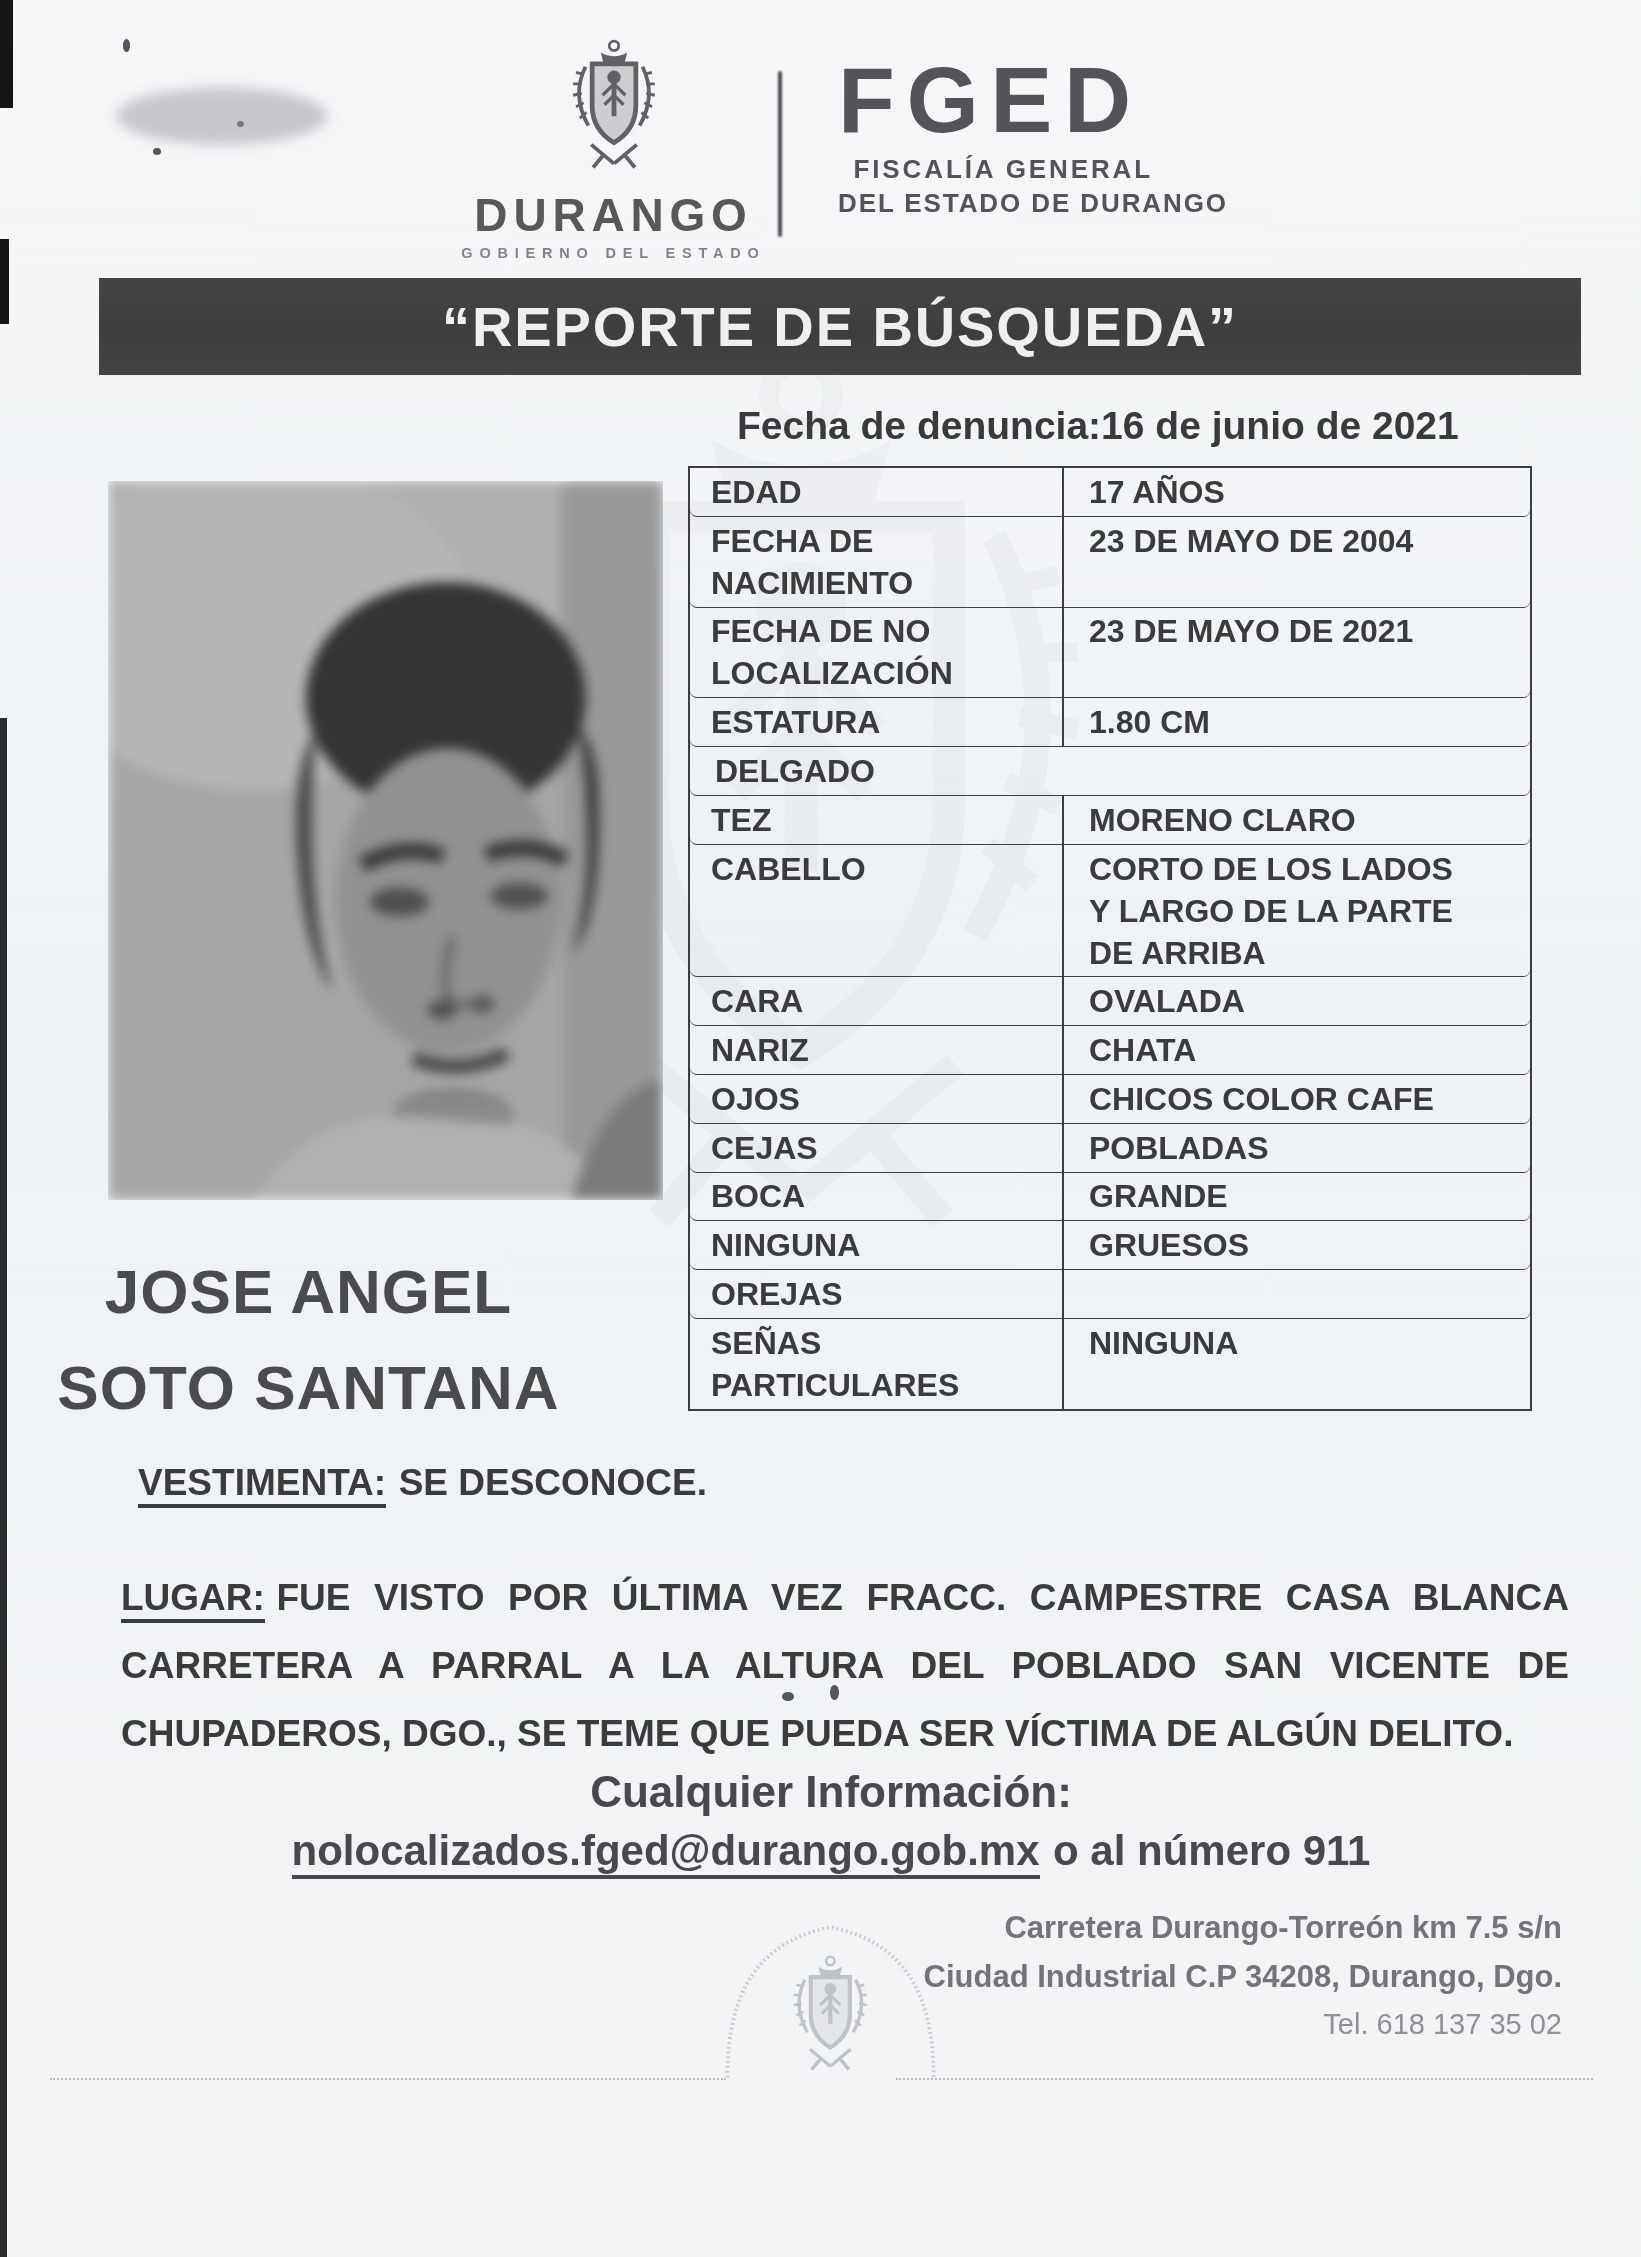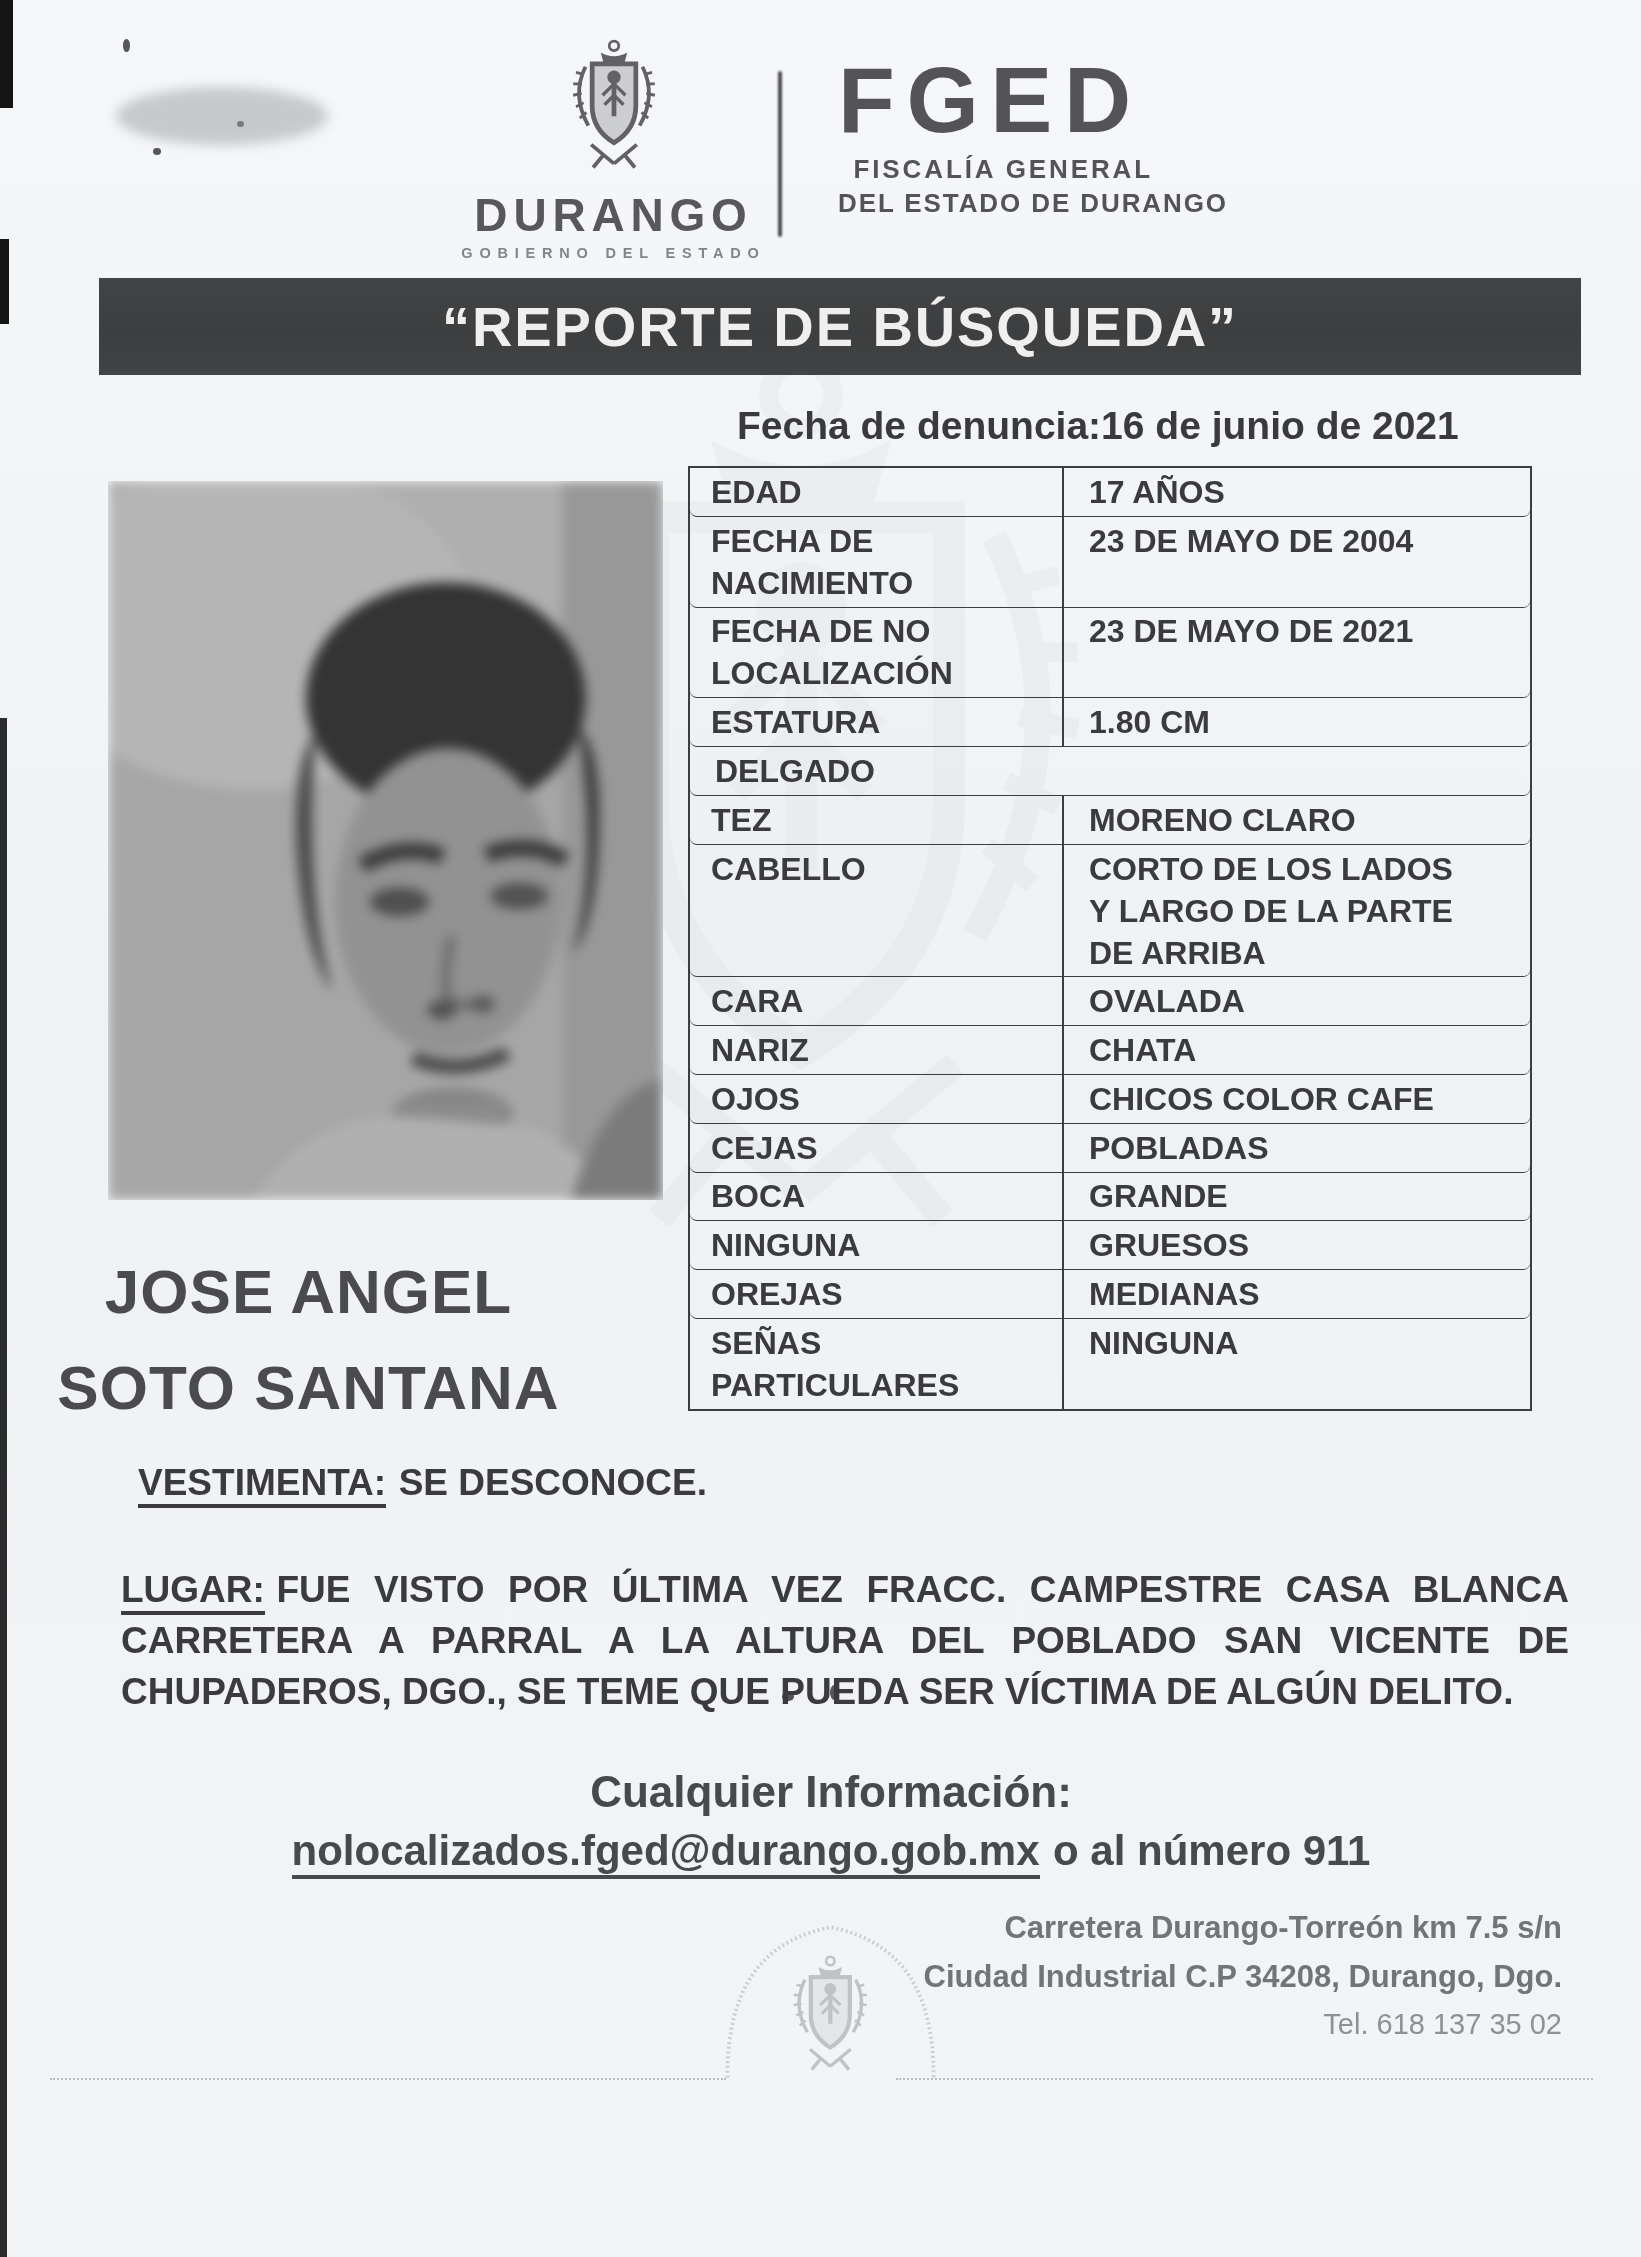--- a/index.html
+++ b/index.html
@@ -44,21 +44,21 @@
   .trow.h2{min-height:87px;}
   .trow.h3{min-height:127px;}
   
   .person-name{position:absolute;left:48px;top:1244px;width:521px;text-align:center;
                font-size:62px;font-weight:bold;letter-spacing:1px;line-height:96px;color:#4b4b4e;filter:blur(0.4px);}
   
   .vestimenta{position:absolute;left:138px;top:1462px;font-size:37px;font-weight:bold;color:#3b3b3e;filter:blur(0.3px);}
   .u-label{border-bottom:4.8px solid #3b3b3e;padding-bottom:1px;}
   .vestimenta .val{margin-left:12.6px;}
   .lugar{position:absolute;left:121px;top:1564px;width:1448px;font-size:37px;font-weight:bold;
-         line-height:51px;color:#3b3b3e;text-align:justify;filter:blur(0.3px);}
+         line-height:68px;color:#3b3b3e;text-align:justify;filter:blur(0.3px);}
   .lugar .u-label{margin-right:11.6px;}
   .contact{position:absolute;left:97px;top:1767px;width:1468px;text-align:center;color:#48494c;}
   .contact-heading{font-size:44px;font-weight:bold;filter:blur(0.4px);}
   .contact-line{margin-top:9.7px;font-size:42px;font-weight:bold;filter:blur(0.4px);}
   .contact-line .email{border-bottom:4.8px solid #48494c;padding-bottom:1px;}
   .contact-line .suffix{margin-left:13.5px;}
   
   .footer-address{position:absolute;right:79px;top:1910px;text-align:right;color:#737478;}
   .footer-address .l1,.footer-address .l2{font-size:31px;font-weight:bold;filter:blur(0.3px);}
   .footer-address .l2{margin-top:12.6px;}
@@ -255,23 +255,20 @@
           <span>NINGUNA</span>
         </div>
       <div class="tvalue">
           <span>GRUESOS</span>
         </div>
     </div>
     <div class="trow h1">
       <div class="tlabel">
           <span>OREJAS</span>
         </div>
-      <div class="tvalue">
-          <span>MEDIANAS</span>
-        </div>
     </div>
     <div class="trow h2">
       <div class="tlabel">
           <span>SEÑAS PARTICULARES</span>
         </div>
       <div class="tvalue">
           <span>NINGUNA</span>
         </div>
     </div>
   </div>

